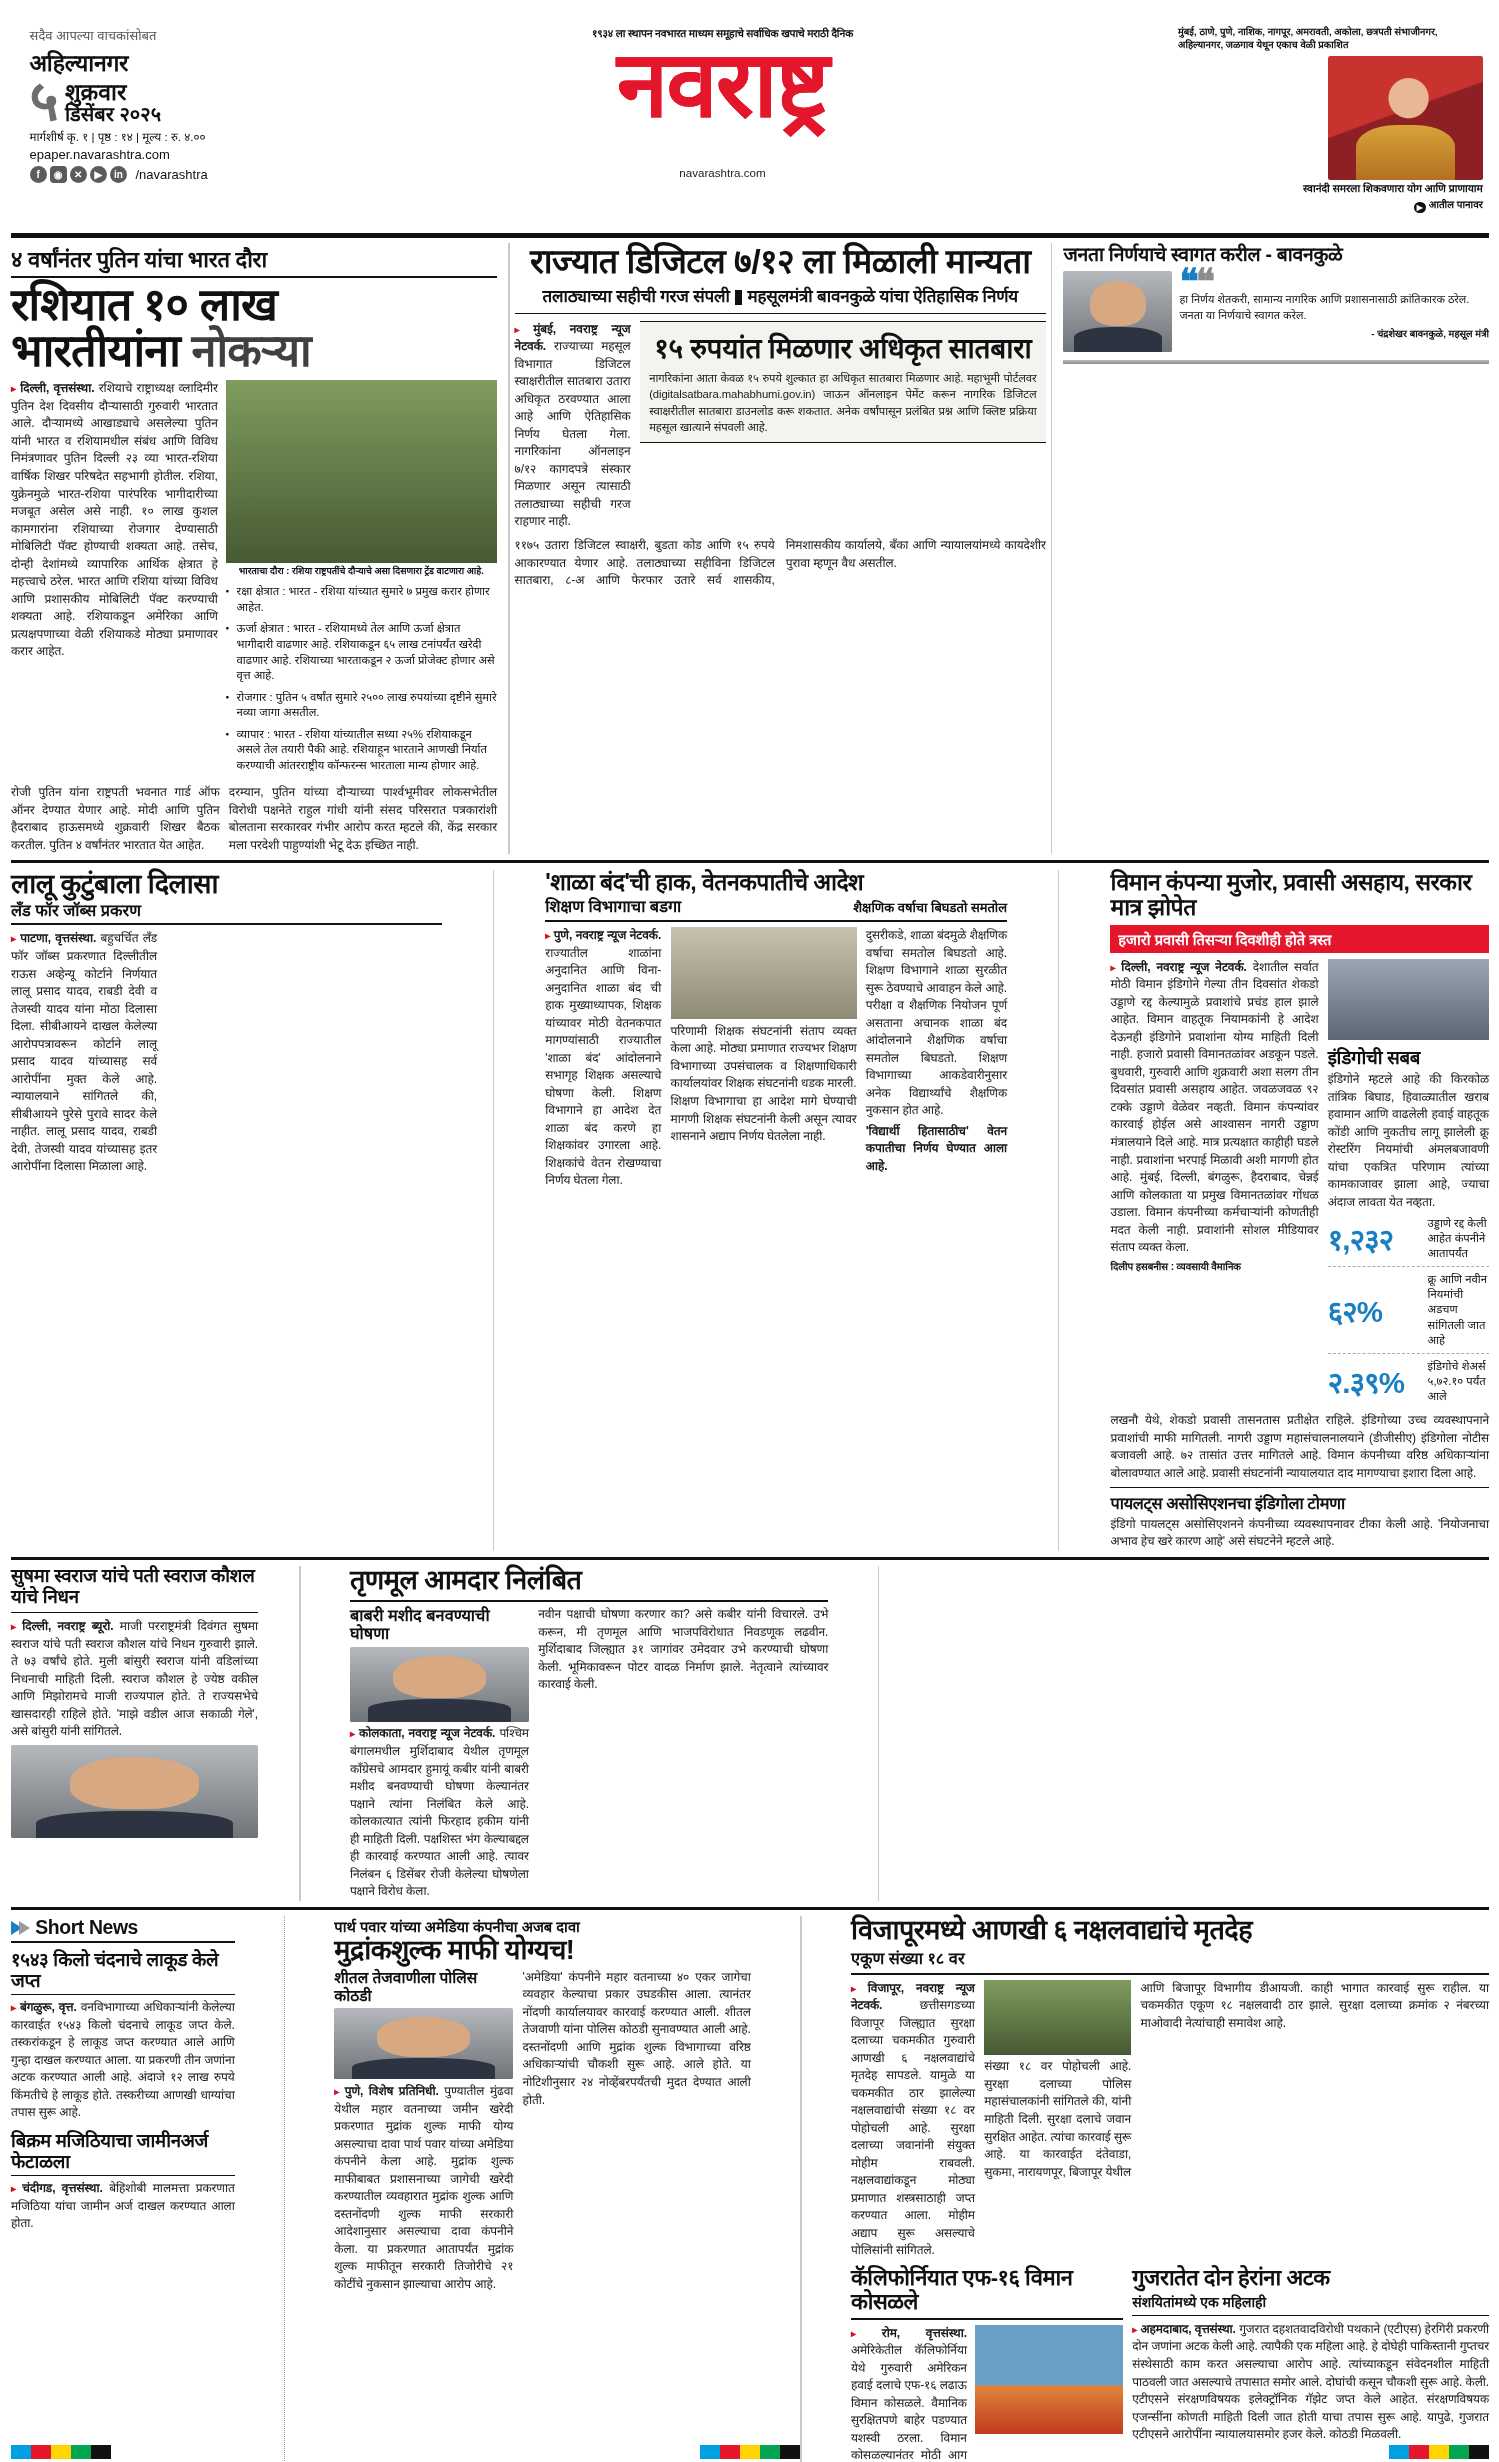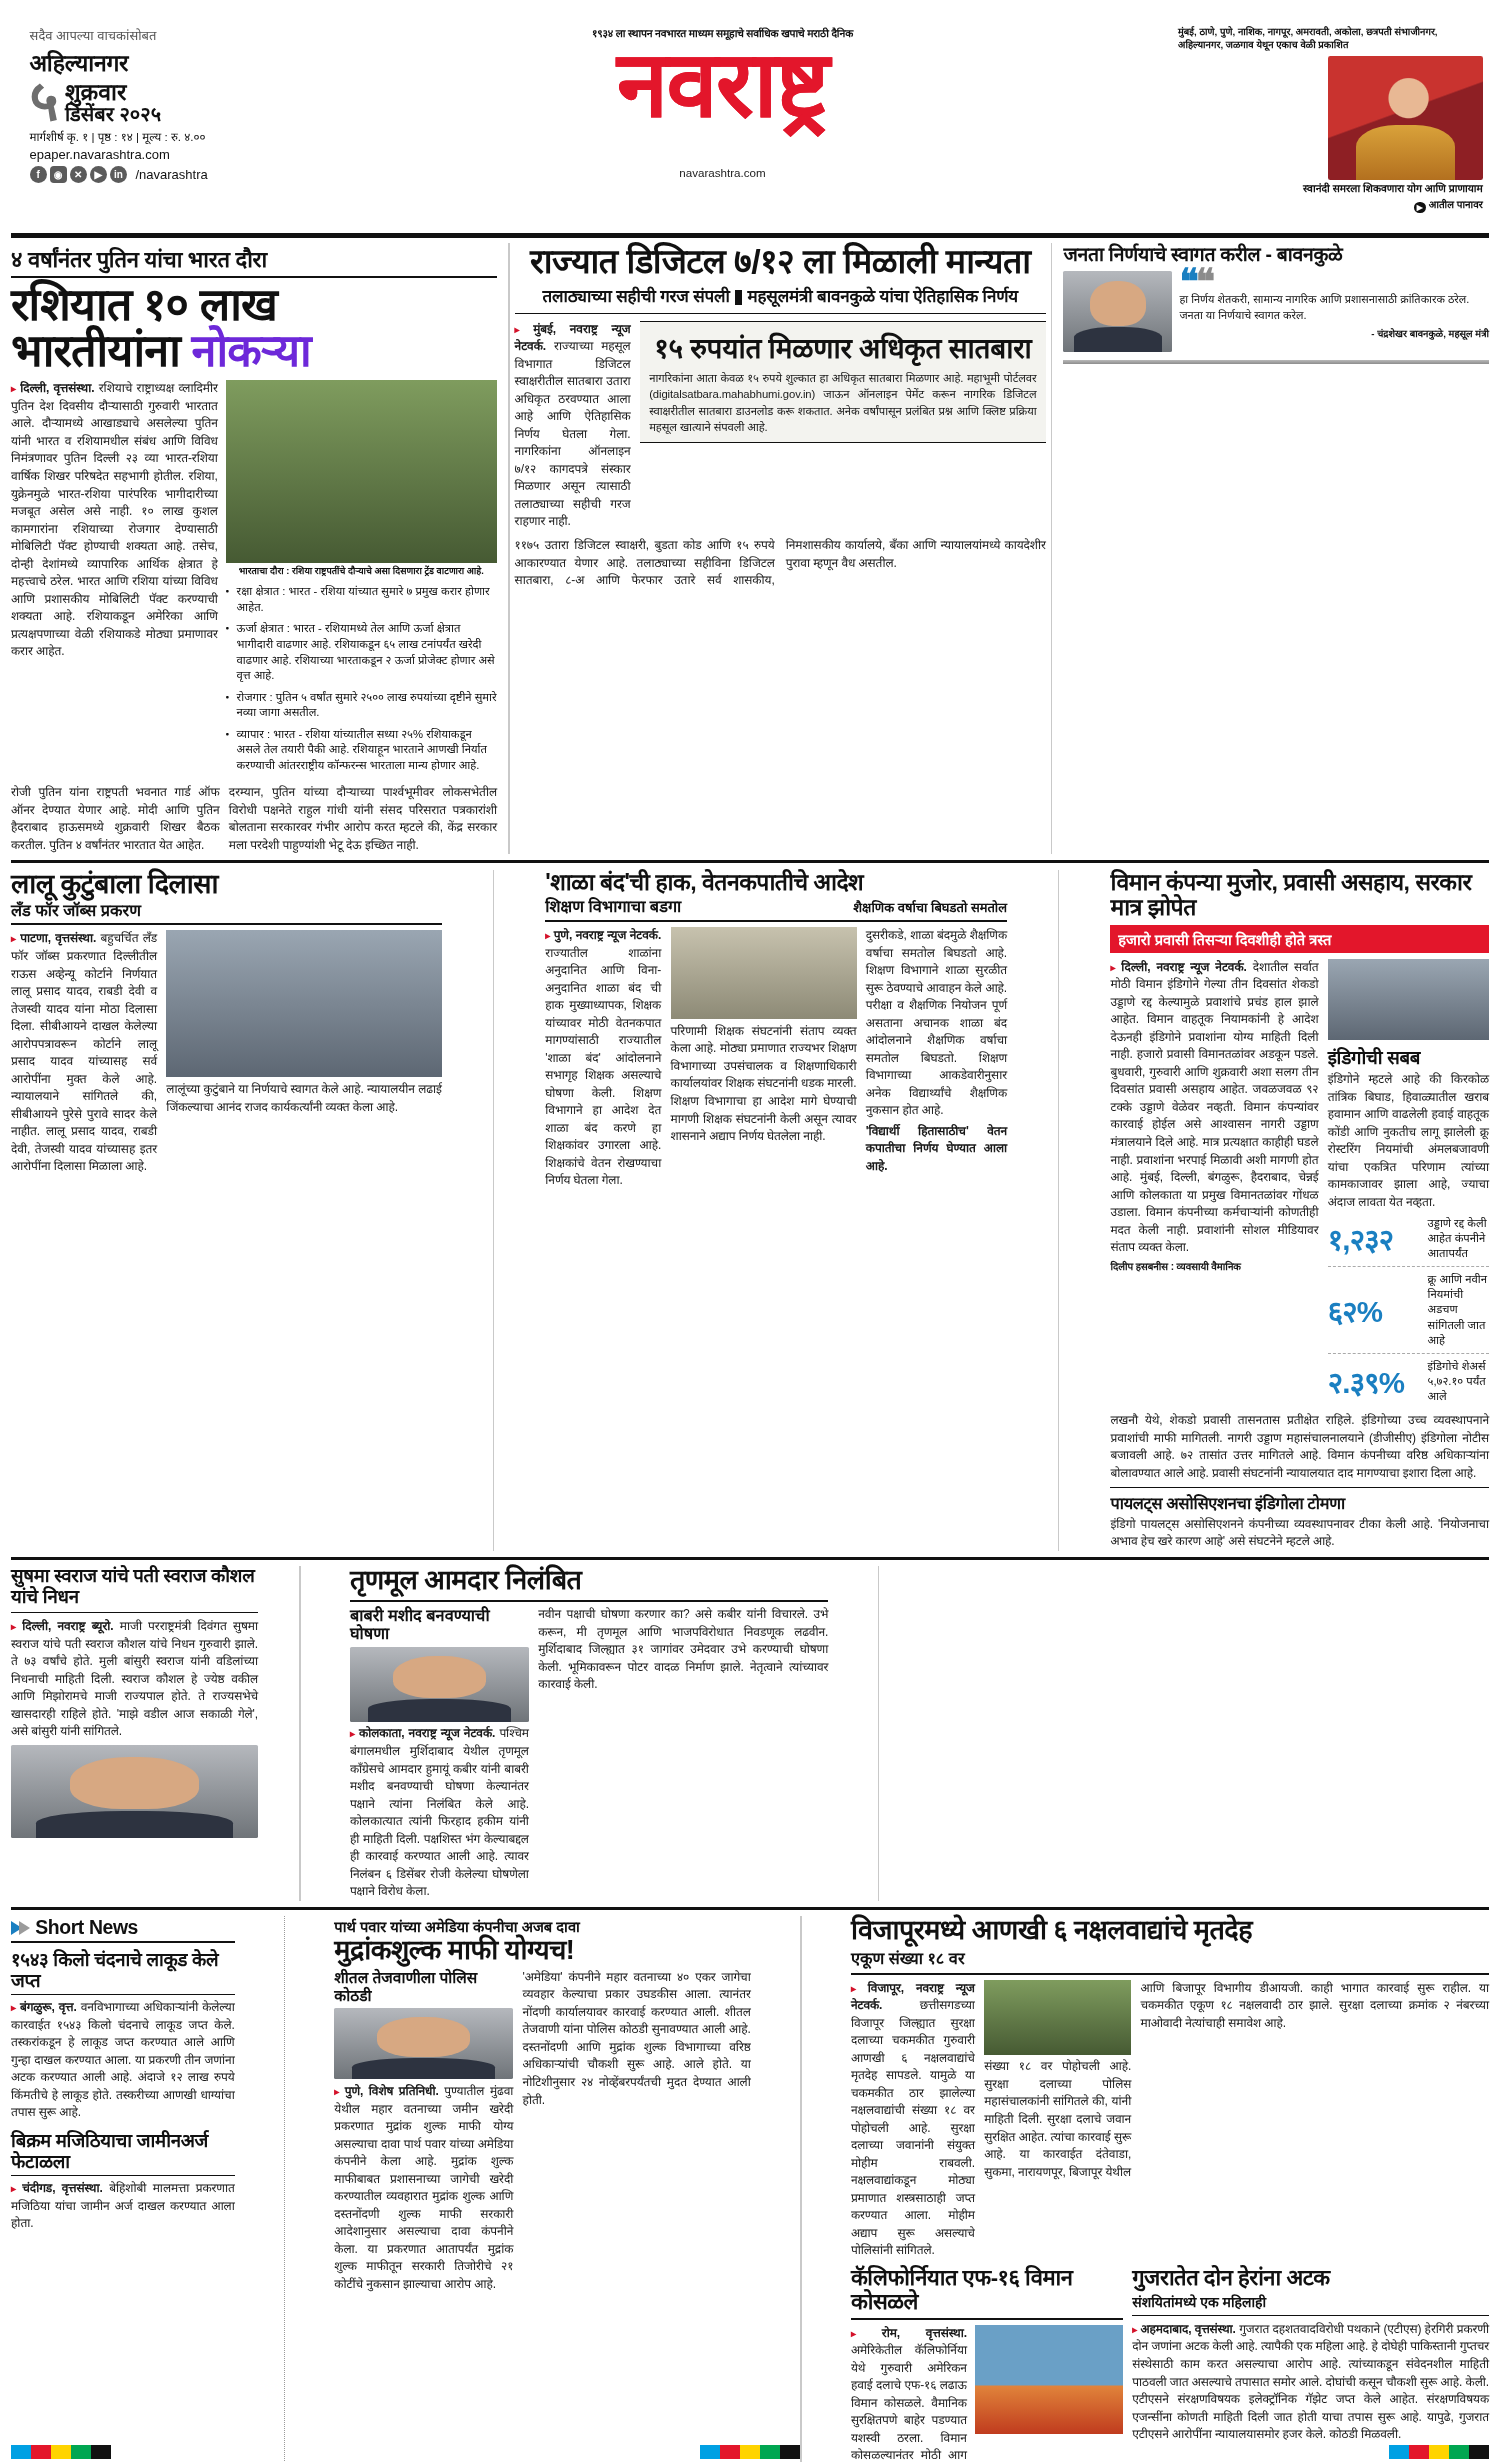--- a/index.html
+++ b/index.html
@@ -72,21 +72,21 @@
   .mh-byline { font-size:10px; font-weight:bold; margin-top:2.3px; }
 
   
   .lead { display:flex; gap:0; margin-top:4.7px; }
   .lead-col-l { width:497px; padding-right:11px; }
   .lead-col-m { width:543px; padding:0 5px; }
   .lead-col-r { width:438px; padding-left:11px; }
 
   .kicker { font-size:22px; font-weight:bold; letter-spacing:-0.3px; }
   .lead-hl { font-size:45px; font-weight:bold; line-height:1.02; letter-spacing:-0.9px; margin-top:3.1px;}
-  .lead-hl .red { color:#6d28d9; }
+  .lead-hl .red { color:#404040; }
 
   .photo-box { background:#d7dde3; position:relative; overflow:hidden; }
   .ph-caption { font-size:9.3px; font-weight:bold; text-align:center; padding:2.3px 1.6px; line-height:1.2;}
 
   .bullets { font-size:11.3px; line-height:1.4; }
   .bullets li { list-style:none; margin-bottom:5.4px; padding-left:11px; position:relative;}
   .bullets li:before { content:"●"; position:absolute; left:0; font-size:6.2px; top:3.1px; color:#111; }
 
   
   .c-hl { font-size:34px; font-weight:bold; text-align:center; line-height:1.08; letter-spacing:-0.6px;}
@@ -273,24 +273,20 @@
   <div class="sec">
 
     <div style="width:497px;padding-right:11px;">
       <div class="sec-hl">लालू कुटुंबाला दिलासा</div>
       <div class="sec-sub" style="margin-top:1.6px;">लँड फॉर जॉब्स प्रकरण</div>
       <div class="rule rule-thin" style="margin:3.9px 0 5.4px;"></div>
       <div style="display:flex;gap:9.3px;">
         <div style="width:146px;" class="body-text">
           <span class="dateline"><span class="pin">▸</span> <span>पाटणा, वृत्तसंस्था.</span></span>
           <span>बहुचर्चित लँड फॉर जॉब्स प्रकरणात दिल्लीतील राऊस अव्हेन्यू कोर्टाने निर्णयात लालू प्रसाद यादव, राबडी देवी व तेजस्वी यादव यांना मोठा दिलासा दिला. सीबीआयने दाखल केलेल्या आरोपपत्रावरून कोर्टाने लालू प्रसाद यादव यांच्यासह सर्व आरोपींना मुक्त केले आहे. न्यायालयाने सांगितले की, सीबीआयने पुरेसे पुरावे सादर केले नाहीत. लालू प्रसाद यादव, राबडी देवी, तेजस्वी यादव यांच्यासह इतर आरोपींना दिलासा मिळाला आहे.</span>
-        </div>
-        <div style="flex:1;">
-          <div class="photo-box img-crowd" style="height:147px;"></div>
-          <div class="body-text" style="margin-top:3.9px;">लालूंच्या कुटुंबाने या निर्णयाचे स्वागत केले आहे. न्यायालयीन लढाई जिंकल्याचा आनंद राजद कार्यकर्त्यांनी व्यक्त केला आहे.</div>
         </div>
       </div>
     </div>
 
     <div class="vline"></div>
 
     <div style="width:543px;padding:0 11px;">
       <div class="sec-hl2">'शाळा बंद'ची हाक, वेतनकपातीचे आदेश</div>
       <div style="display:flex;justify-content:space-between;align-items:baseline;margin-top:2.3px;">
         <div class="sec-sub">शिक्षण विभागाचा बडगा</div>

